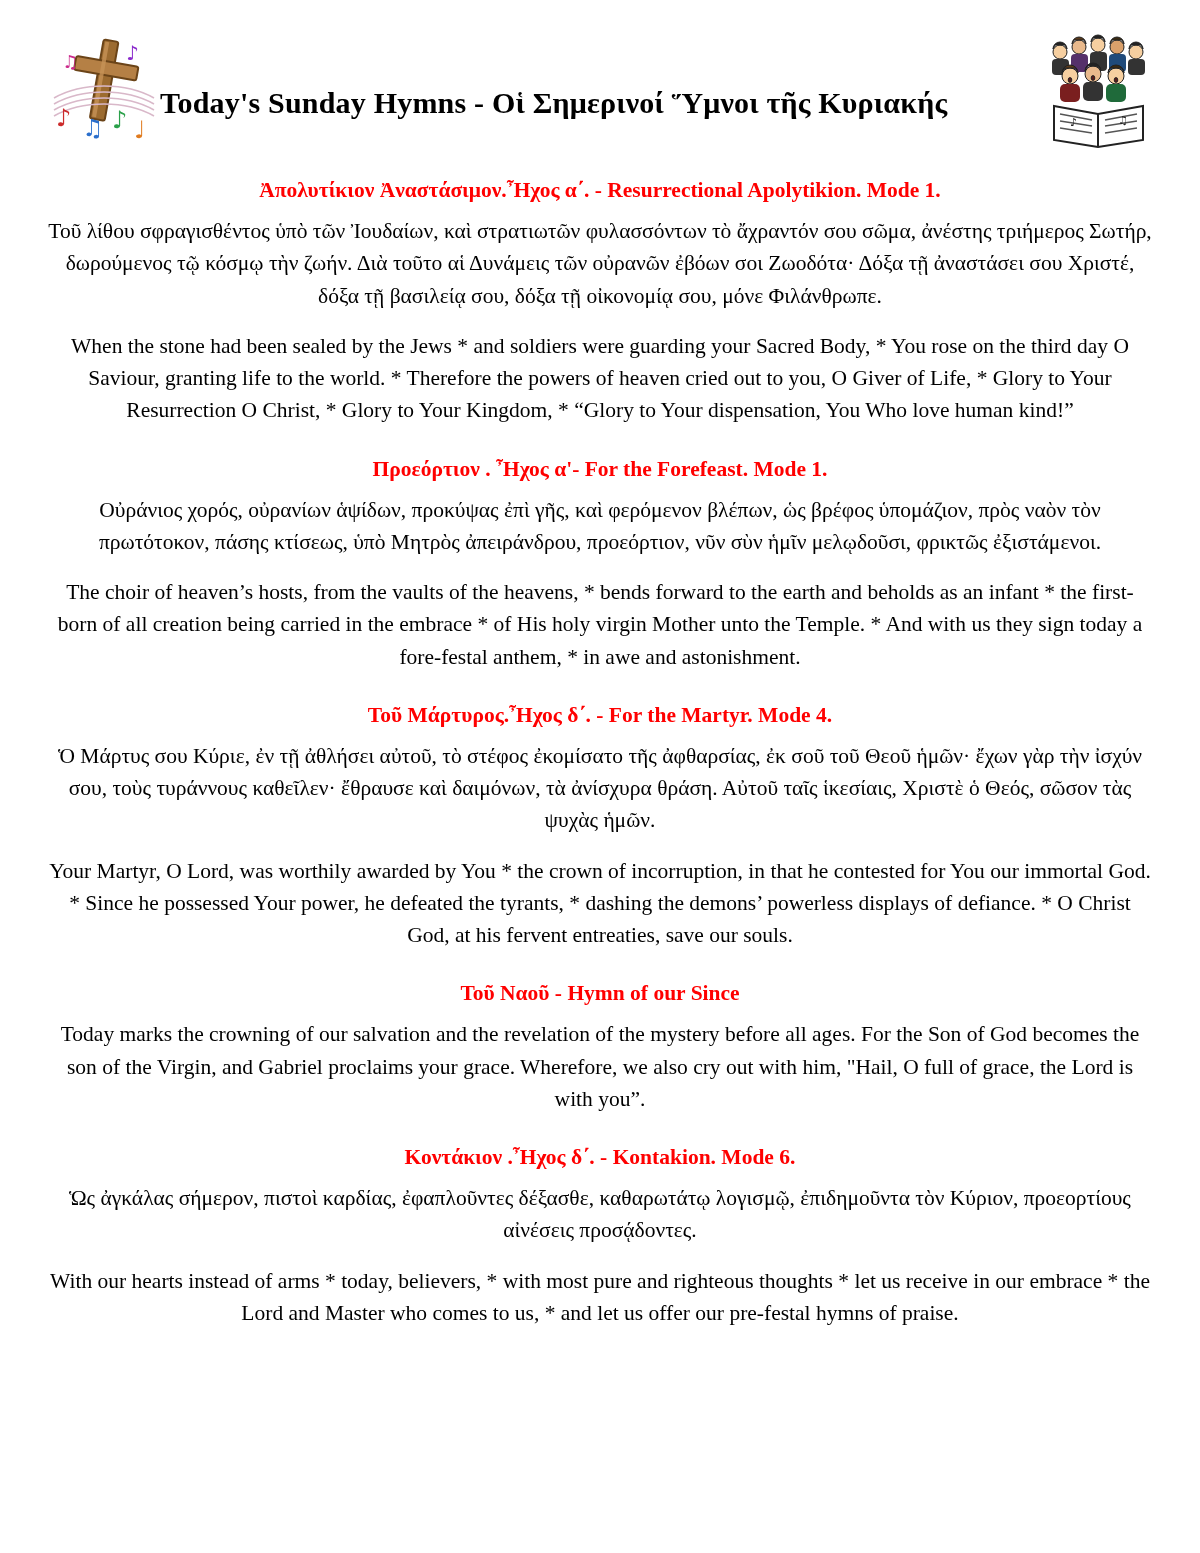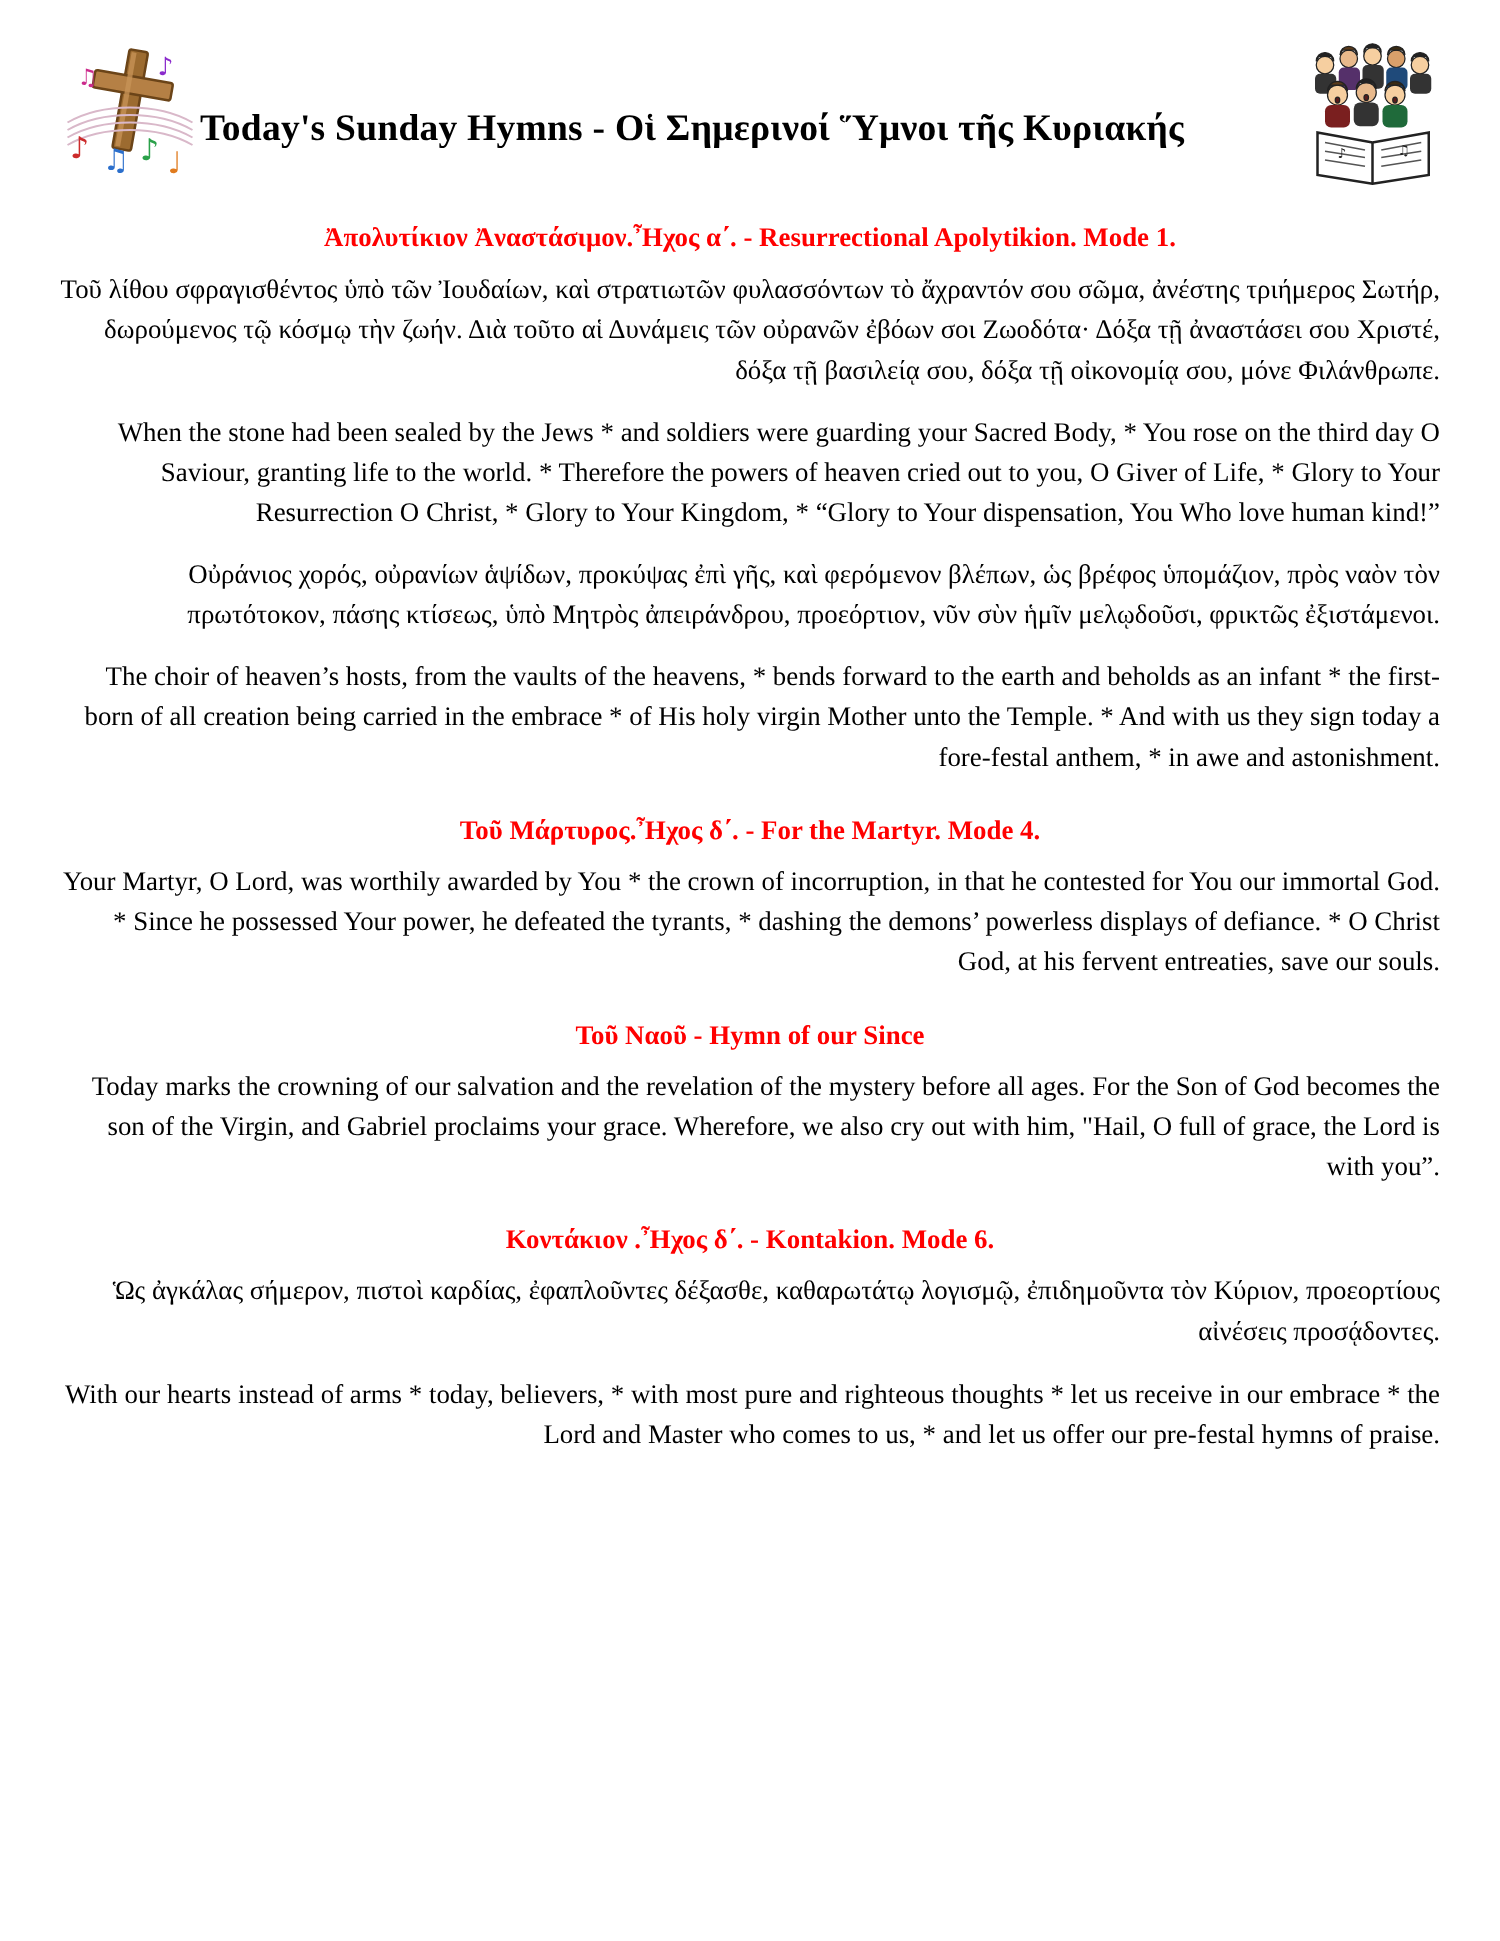--- a/index.html
+++ b/index.html
@@ -36,21 +36,21 @@
   }
   .hymn-section { margin-bottom: 6px; }
   .hymn-heading {
     color: #ff0000;
     text-align: center;
     font-weight: bold;
     font-size: 21.5px;
     margin: 30px 0 12px 0;
   }
   .greek-text, .english-text {
-    text-align: right;
+    text-align: center;
     font-size: 21.5px;
     line-height: 1.5;
     margin: 0 4px 16px 4px;
   }
   .greek-text { margin-bottom: 18px; }
 </style>
 </head>
 <body>
 
 <div class="page">
@@ -135,26 +135,28 @@
 
   <main class="content">
 
     <section class="hymn-section">
       <h2 class="hymn-heading">Ἀπολυτίκιον Ἀναστάσιμον.Ἦχος α΄. - Resurrectional Apolytikion. Mode 1.</h2>
       <p class="greek-text">Τοῦ λίθου σφραγισθέντος ὑπὸ τῶν Ἰουδαίων, καὶ στρατιωτῶν φυλασσόντων τὸ ἄχραντόν σου σῶμα, ἀνέστης τριήμερος Σωτήρ, δωρούμενος τῷ κόσμῳ τὴν ζωήν. Διὰ τοῦτο αἱ Δυνάμεις τῶν οὐρανῶν ἐβόων σοι Ζωοδότα· Δόξα τῇ ἀναστάσει σου Χριστέ, δόξα τῇ βασιλείᾳ σου, δόξα τῇ οἰκονομίᾳ σου, μόνε Φιλάνθρωπε.</p>
       <p class="english-text">When the stone had been sealed by the Jews * and soldiers were guarding your Sacred Body, * You rose on the third day O Saviour, granting life to the world. * Therefore the powers of heaven cried out to you, O Giver of Life, * Glory to Your Resurrection O Christ, * Glory to Your Kingdom, * “Glory to Your dispensation, You Who love human kind!”</p>
     </section>
 
     <section class="hymn-section">
+      <h2 class="hymn-heading">Προεόρτιον . Ἦχος α'- For the Forefeast. Mode 1.</h2>
       <p class="greek-text">Οὐράνιος χορός, οὐρανίων ἁψίδων, προκύψας ἐπὶ γῆς, καὶ φερόμενον βλέπων, ὡς βρέφος ὑπομάζιον, πρὸς ναὸν τὸν πρωτότοκον, πάσης κτίσεως, ὑπὸ Μητρὸς ἀπειράνδρου, προεόρτιον, νῦν σὺν ἡμῖν μελῳδοῦσι, φρικτῶς ἐξιστάμενοι.</p>
       <p class="english-text">The choir of heaven’s hosts, from the vaults of the heavens, * bends forward to the earth and beholds as an infant * the first-born of all creation being carried in the embrace * of His holy virgin Mother unto the Temple. * And with us they sign today a fore-festal anthem, * in awe and astonishment.</p>
     </section>
 
     <section class="hymn-section">
       <h2 class="hymn-heading">Τοῦ Μάρτυρος.Ἦχος δ΄. - For the Martyr. Mode 4.</h2>
+      <p class="greek-text">Ὁ Μάρτυς σου Κύριε, ἐν τῇ ἀθλήσει αὐτοῦ, τὸ στέφος ἐκομίσατο τῆς ἀφθαρσίας, ἐκ σοῦ τοῦ Θεοῦ ἡμῶν· ἔχων γὰρ τὴν ἰσχύν σου, τοὺς τυράννους καθεῖλεν· ἔθραυσε καὶ δαιμόνων, τὰ ἀνίσχυρα θράση. Αὐτοῦ ταῖς ἱκεσίαις, Χριστὲ ὁ Θεός, σῶσον τὰς ψυχὰς ἡμῶν.</p>
       <p class="english-text">Your Martyr, O Lord, was worthily awarded by You * the crown of incorruption, in that he contested for You our immortal God. * Since he possessed Your power, he defeated the tyrants, * dashing the demons’ powerless displays of defiance. * O Christ God, at his fervent entreaties, save our souls.</p>
     </section>
 
     <section class="hymn-section">
       <h2 class="hymn-heading">Τοῦ Ναοῦ - Hymn of our Since</h2>
       <p class="english-text">Today marks the crowning of our salvation and the revelation of the mystery before all ages. For the Son of God becomes the son of the Virgin, and Gabriel proclaims your grace. Wherefore, we also cry out with him, "Hail, O full of grace, the Lord is with you”.</p>
     </section>
 
     <section class="hymn-section">
       <h2 class="hymn-heading">Κοντάκιον .Ἦχος δ΄. -  Kontakion.  Mode 6.</h2>

